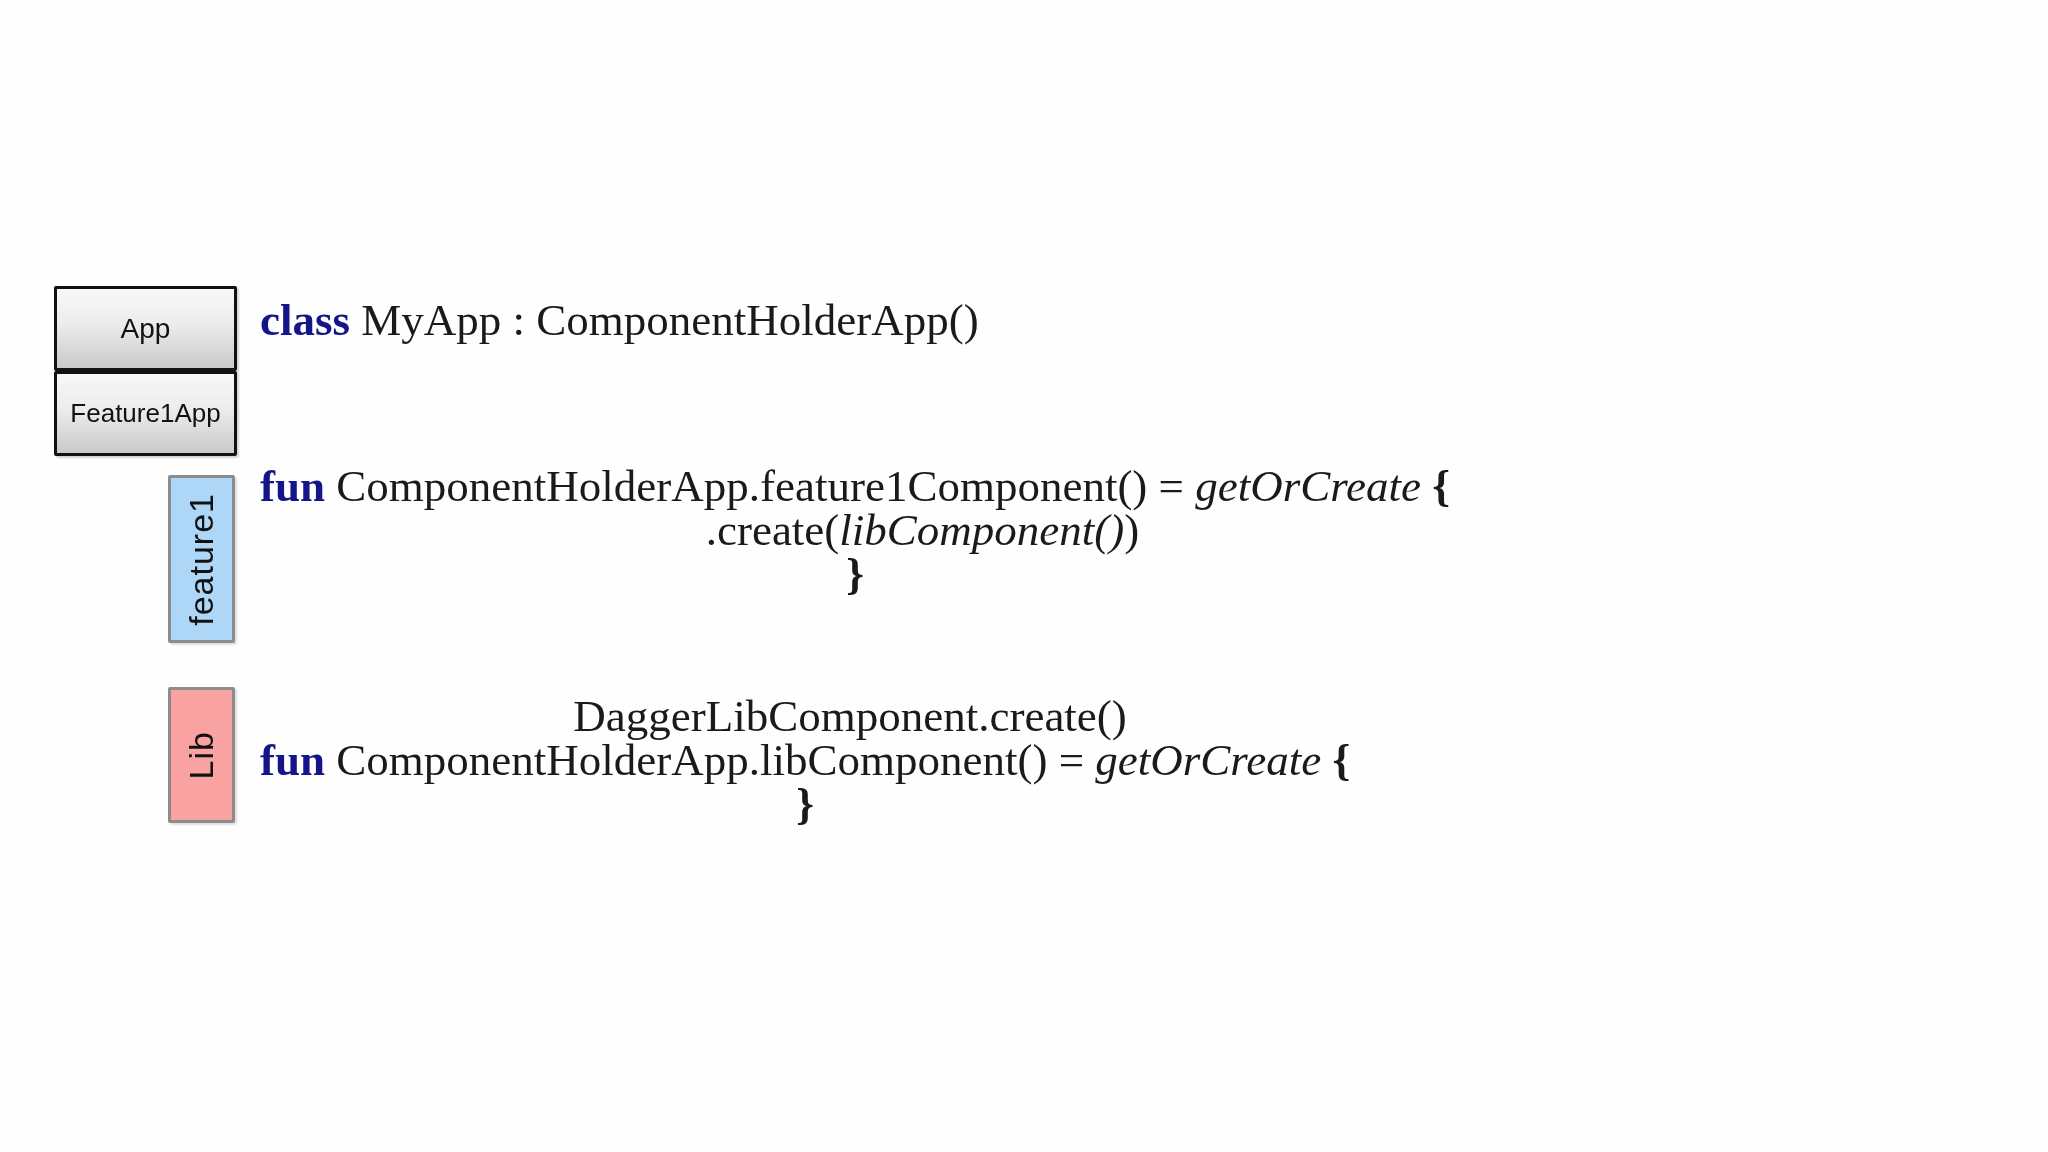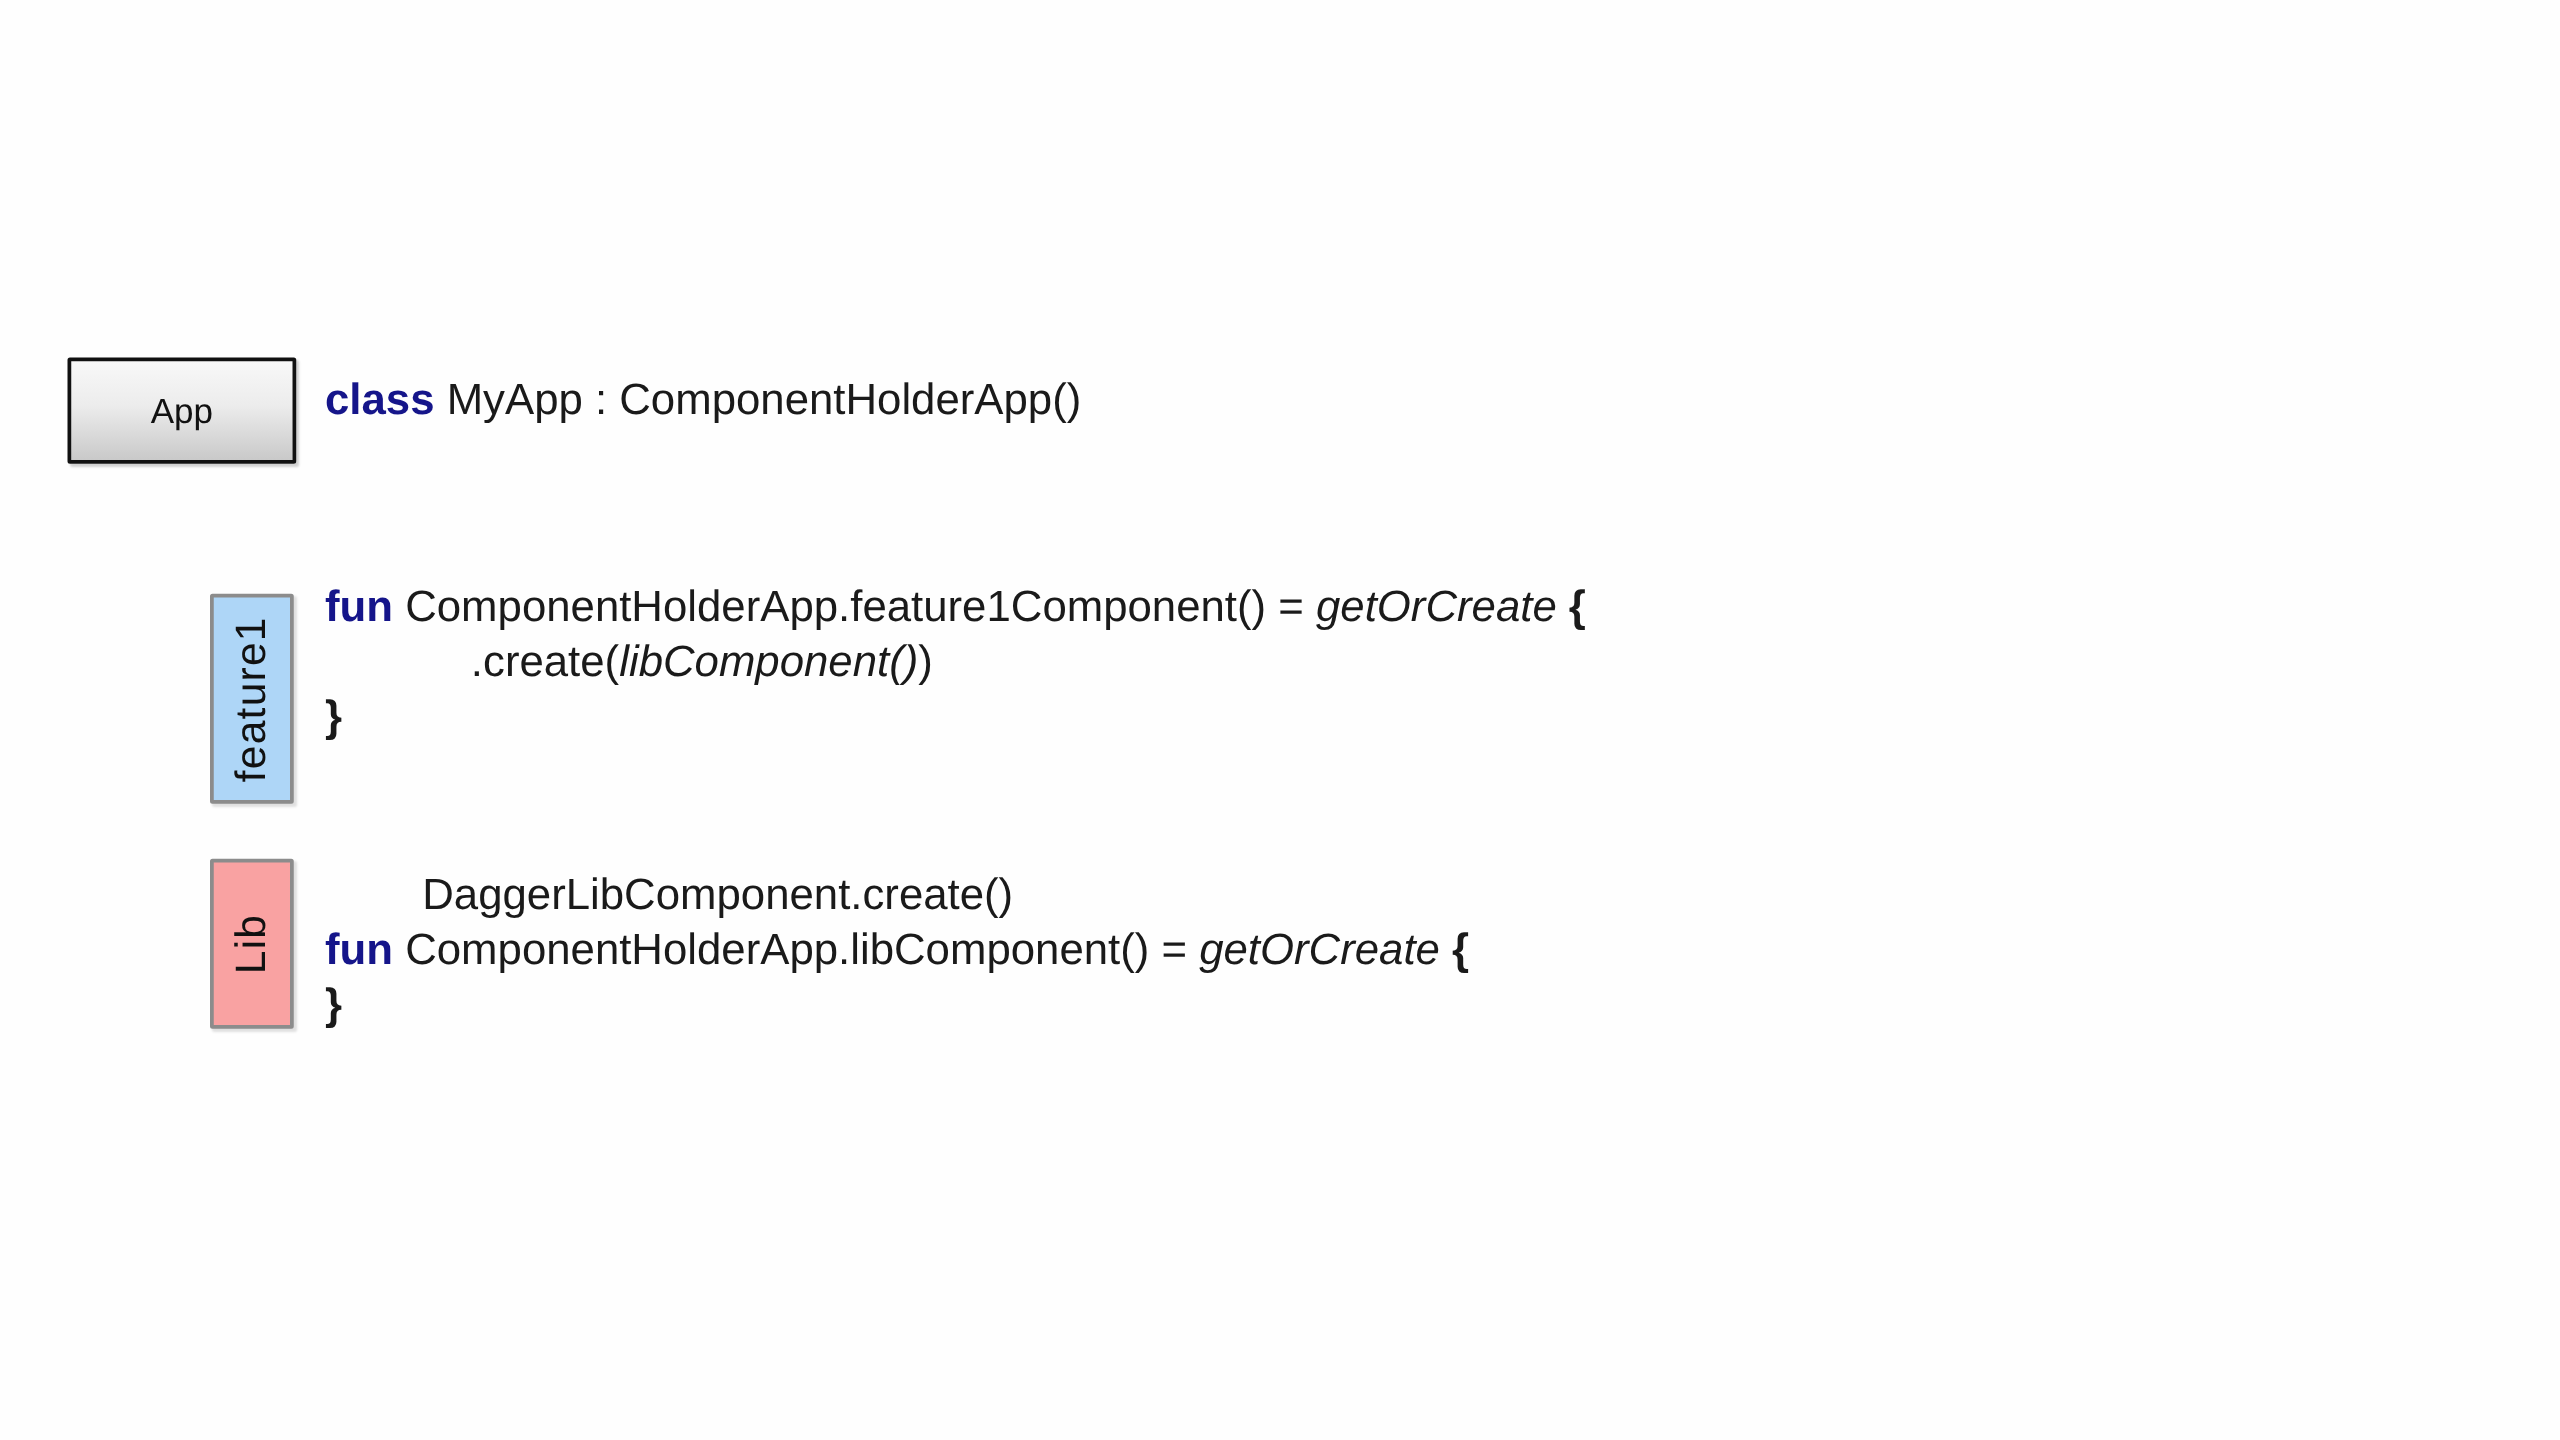--- a/index.html
+++ b/index.html
@@ -55,42 +55,46 @@
     letter-spacing: 1px;
     white-space: nowrap;
   }
   .feature1-box { top: 475px; height: 168px; background: var(--feature1-fill, #aed6f7); }
   .lib-box      { top: 687px; height: 136px; background: var(--lib-fill, #f9a2a2); }
 
   
   .code {
     position: absolute;
     left: 260px;
-    font-family: Liberation Sans, sans-serif;
-    font-size: 35px;
+    font-family: Liberation Serif, serif;
+    font-size: 45px;
     line-height: 44px;
     color: var(--code-text, #1a1a1a);
+    text-align: center;
   }
   .code-line { white-space: pre; height: 44px; }
   .kw     { font-weight: bold; color: var(--keyword-blue, #15158a); }
   .it     { font-style: italic; }
   .brace  { font-weight: bold; }
 </style>
 </head>
 <body>
 
 <div class="canvas">
 
   <div class="gray-box app-size" style="top:286px">
     <span>App</span>
   </div>
   <div class="code" style="top:298px">
     <div class="code-line"><span class="kw">class</span><span> MyApp : ComponentHolderApp()</span></div>
   </div>
 
+  <div class="gray-box f1app-size" style="top:371px">
+    <span>Feature1App</span>
+  </div>
 
   <div class="vert-box feature1-box">
     <span>feature1</span>
   </div>
   <div class="code" style="top:464px">
     <div class="code-line"><span class="kw">fun</span><span> ComponentHolderApp.feature1Component() = </span><span class="it">getOrCreate</span><span class="brace"> {</span></div>
     <div class="code-line"><span>            .create(</span><span class="it">libComponent()</span><span>)</span></div>
     <div class="code-line"><span class="brace">}</span></div>
   </div>
 

